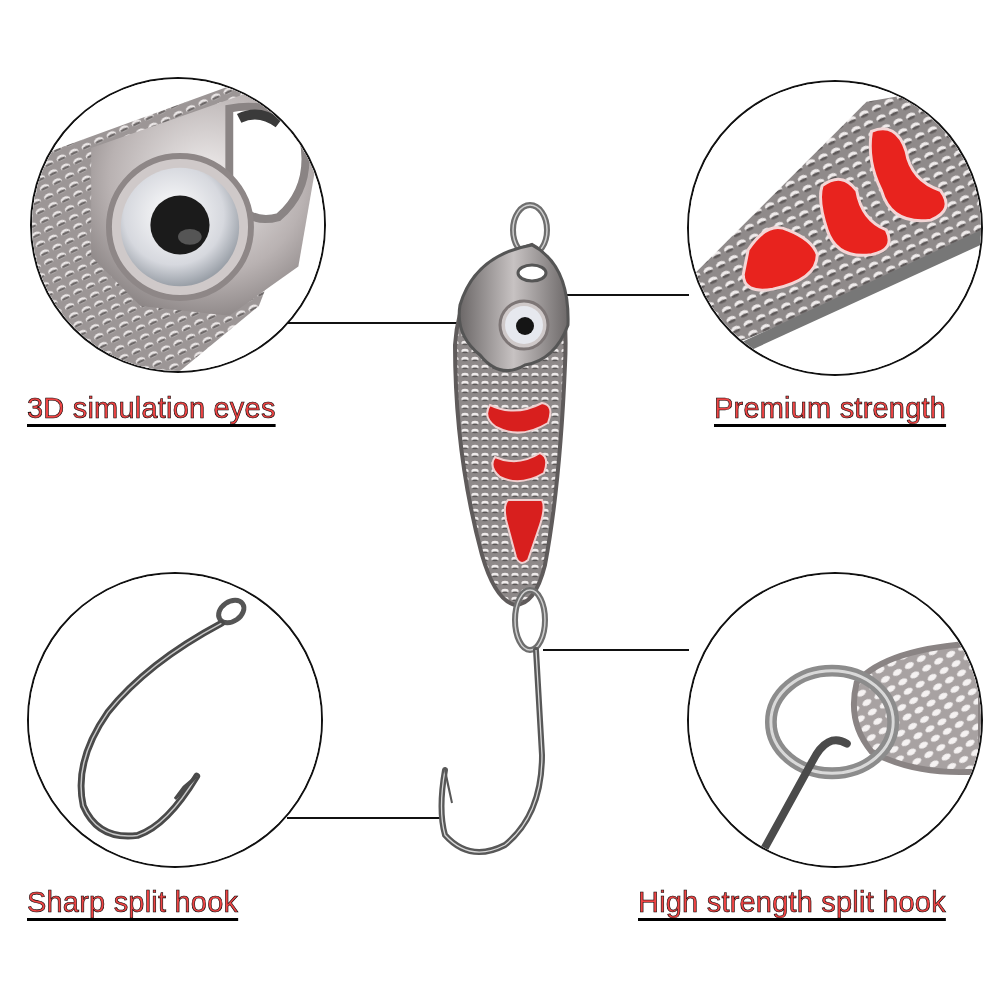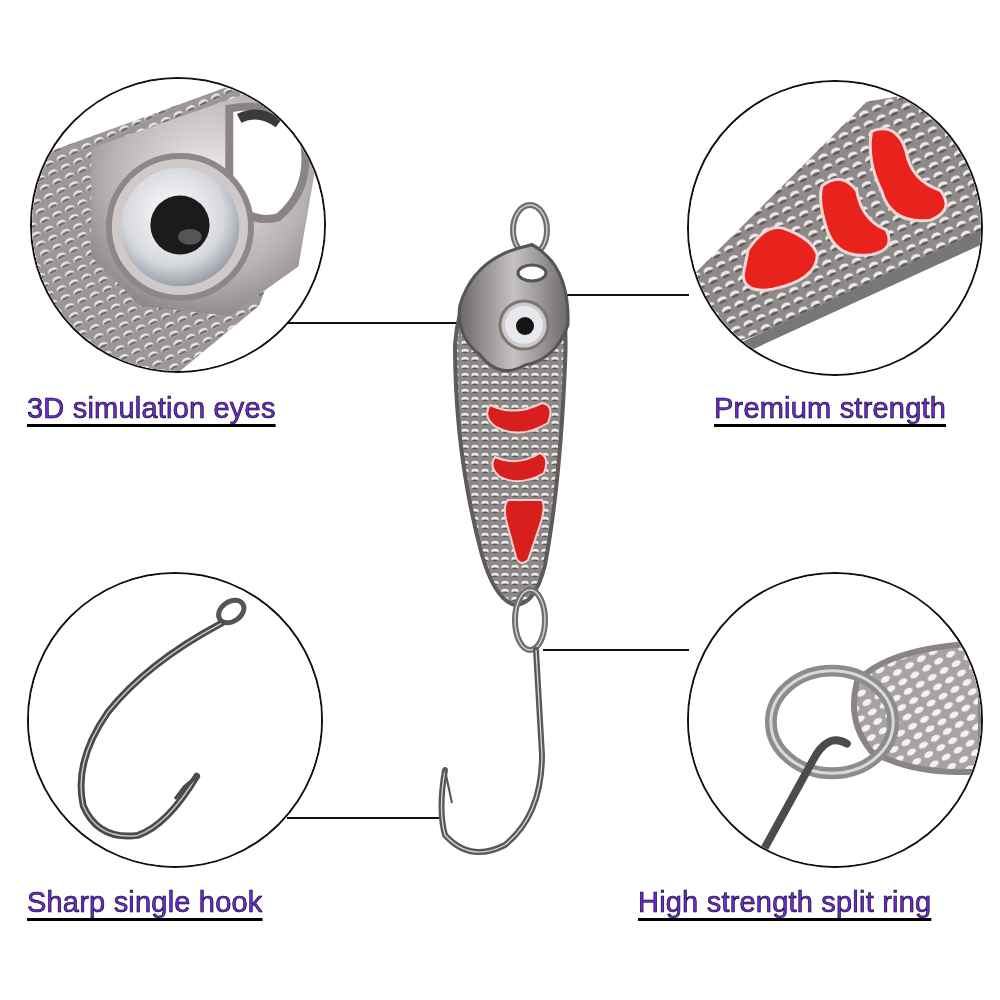--- a/index.html
+++ b/index.html
@@ -1,20 +1,20 @@
 <!DOCTYPE html>
 <html><head>
 <meta charset="utf-8">
 <style>
   html, body { margin:0; padding:0; background:#ffffff; }
   body { width:1000px; height:1000px; position:relative; overflow:hidden; font-family:"Liberation Sans", sans-serif; }
   .circle { position:absolute; width:296px; height:296px; border-radius:50%; border:2px solid #111; box-sizing:border-box; overflow:hidden; background:#fff; }
   .circle svg { width:100%; height:100%; display:block; }
   .line { position:absolute; height:2px; background:#111; }
-  .label { position:absolute; font-size:29px; font-weight:400; color:#6d28d9; text-decoration:underline; text-decoration-thickness:3px; text-underline-offset:6px; white-space:nowrap; letter-spacing:0.2px; -webkit-text-stroke:0.6px #000; }
+  .label { position:absolute; font-size:29px; font-weight:400; color:#ef4444; text-decoration:underline; text-decoration-thickness:3px; text-underline-offset:6px; white-space:nowrap; letter-spacing:0.2px; -webkit-text-stroke:0.6px #000; }
   #product { position:absolute; left:420px; top:195px; width:180px; height:690px; }
 </style>
 </head>
 <body>
 
 <div class="circle" style="left:30px;top:77px;">
   <svg viewBox="0 0 296 296">
     <defs>
       <radialGradient id="metalA" cx="50%" cy="40%" r="70%">
           <stop offset="0" stop-color="#f1eeee"></stop>
@@ -127,14 +127,14 @@
     <ellipse cx="110" cy="425" rx="15" ry="30" fill="none" stroke="#cfcfcf" stroke-width="1.5"></ellipse>
 
     <path d="M116,455 L122,560 Q122,620 85,650 Q50,668 25,640 Q18,615 25,575" fill="none" stroke="#585858" stroke-width="6" stroke-linecap="round"></path>
     <path d="M116,455 L122,560 Q122,620 85,650 Q50,668 25,640 Q18,615 25,575" fill="none" stroke="#d9d9d9" stroke-width="1.3"></path>
     <path d="M25,575 L32,608 L28,590 Z" fill="#585858" stroke="#585858" stroke-width="2"></path>
   </svg>
 </div>
 
 <div class="label" style="left:27px;top:392px;">3D simulation eyes</div>
 <div class="label" style="left:714px;top:392px;">Premium strength</div>
-<div class="label" style="left:27px;top:886px;">Sharp single hook</div>
-<div class="label" style="left:638px;top:886px;">High strength split ring</div>
+<div class="label" style="left:27px;top:886px;">Sharp split hook</div>
+<div class="label" style="left:638px;top:886px;">High strength split hook</div>
 
 </body></html>

